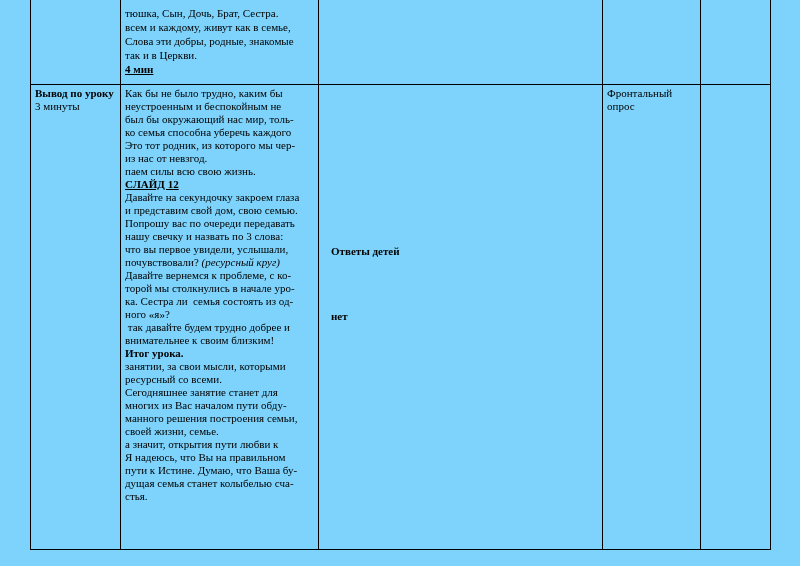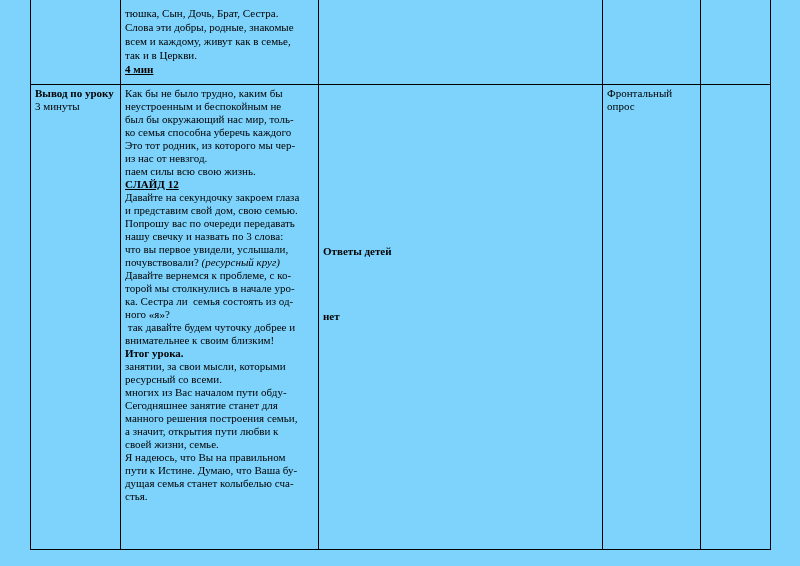--- a/index.html
+++ b/index.html
@@ -27,37 +27,37 @@
   .row2 .cell { height: 465px; }
   .c1 { width: 90px; }
   .c2 { width: 198px; }
   .c3 { width: 284px; position: relative; }
   .c4 { width: 98px; }
   .c5 { width: 71px; }
   .line { white-space: pre-wrap; min-height: 13px; }
   .bold { font-weight: bold; }
   .underline { text-decoration: underline; }
   .italic { font-style: italic; }
-  .col3-label { position: absolute; left: 4px; white-space: pre; }
+  .col3-label { position: absolute; left: 12px; white-space: pre; }
   .label1 { top: 160px; }
   .label2 { top: 225px; }
 </style>
 </head>
 <body>
 
 <div class="page">
   <div class="doc-table">
 
     <div class="row row1">
       <div class="cell c1"></div>
       <div class="cell c2">
         <div>
             <div class="line"><span>тюшка, Сын, Дочь, Брат, Сестра.</span></div>
+            <div class="line"><span>всем и каждому, живут как в семье,</span></div>
             <div class="line"><span>Слова эти добры, родные, знакомые</span></div>
-            <div class="line"><span>всем и каждому, живут как в семье,</span></div>
             <div class="line"><span>так и в Церкви.</span></div>
             <div class="line"><span class="bold underline">4 мин</span></div>
           </div>
       </div>
       <div class="cell c3"></div>
       <div class="cell c4"></div>
       <div class="cell c5 last"></div>
     </div>
 
     <div class="row row2">
@@ -80,30 +80,30 @@
             <div class="line"><span>Давайте на секундочку закроем глаза</span></div>
             <div class="line"><span>и представим свой дом, свою семью.</span></div>
             <div class="line"><span>Попрошу вас по очереди передавать</span></div>
             <div class="line"><span>нашу свечку и назвать по 3 слова:</span></div>
             <div class="line"><span>что вы первое увидели, услышали,</span></div>
             <div class="line"><span>почувствовали? </span><span class="italic">(ресурсный круг)</span></div>
             <div class="line"><span>Давайте вернемся к проблеме, с ко-</span></div>
             <div class="line"><span>торой мы столкнулись в начале уро-</span></div>
             <div class="line"><span>ка. Сестра ли  семья состоять из од-</span></div>
             <div class="line"><span>ного «я»?</span></div>
-            <div class="line"><span> так давайте будем чуточку добрее и</span></div>
+            <div class="line"><span> так давайте будем трудно добрее и</span></div>
             <div class="line"><span>внимательнее к своим близким!</span></div>
             <div class="line"><span class="bold">Итог урока.</span></div>
             <div class="line"><span>занятии, за свои мысли, которыми</span></div>
             <div class="line"><span>ресурсный со всеми.</span></div>
+            <div class="line"><span>Сегодняшнее занятие станет для</span></div>
             <div class="line"><span>многих из Вас началом пути обду-</span></div>
-            <div class="line"><span>Сегодняшнее занятие станет для</span></div>
             <div class="line"><span>манного решения построения семьи,</span></div>
+            <div class="line"><span>своей жизни, семье.</span></div>
             <div class="line"><span>а значит, открытия пути любви к</span></div>
-            <div class="line"><span>своей жизни, семье.</span></div>
             <div class="line"><span>Я надеюсь, что Вы на правильном</span></div>
             <div class="line"><span>пути к Истине. Думаю, что Ваша бу-</span></div>
             <div class="line"><span>дущая семья станет колыбелью сча-</span></div>
             <div class="line"><span>стья.</span></div>
           </div>
       </div>
       <div class="cell c3">
         <div class="col3-label label1 bold">Ответы детей</div>
         <div class="col3-label label2 bold">нет</div>
       </div>

